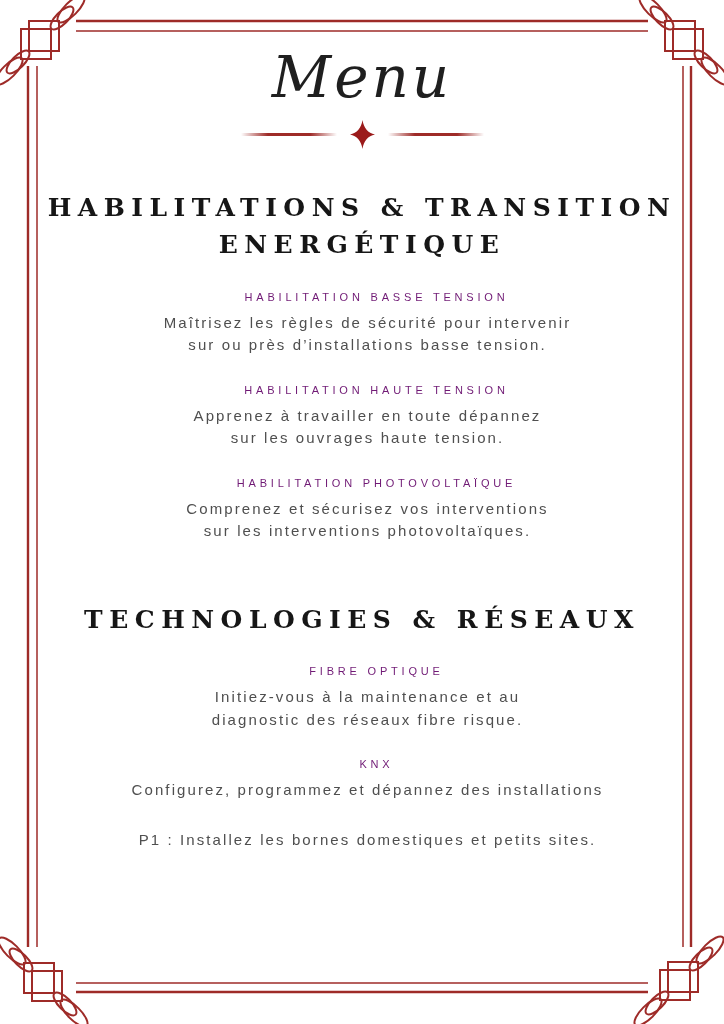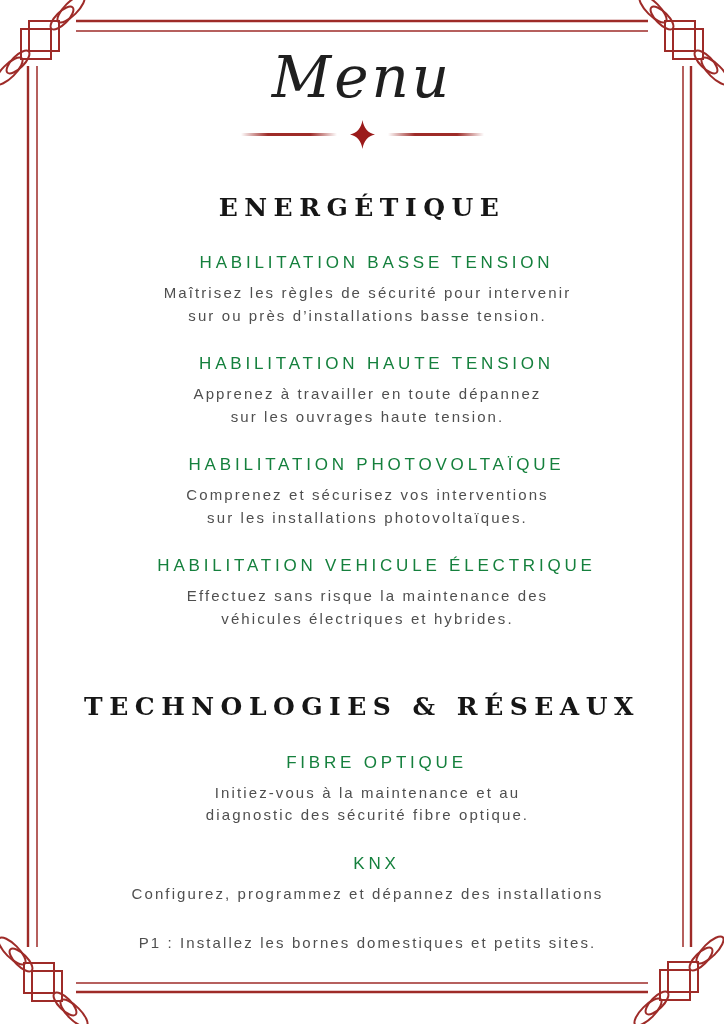--- a/index.html
+++ b/index.html
@@ -50,23 +50,23 @@
     font-weight: 700;
     font-size: 25px;
     letter-spacing: 6.5px;
     color: #161616;
     line-height: 1.5;
   }
   .section-1 { margin-top: 40px; }
   .section-2 { margin-top: 58px; }
   .item { margin-top: 27px; }
   .item-name {
-    font-size: 17px;
+    font-size: 11px;
     letter-spacing: 3.8px;
-    color: #15803d;
+    color: #701a75;
     white-space: nowrap;
     padding-left: 29px;
   }
   .item-desc { margin-top: 9px; }
   .desc-line {
     font-size: 15px;
     letter-spacing: 2.1px;
     line-height: 1.5;
     color: #4f4f4f;
     white-space: nowrap;
@@ -122,20 +122,21 @@
   <div class="divider">
     <span class="rule"></span>
     <svg class="star" viewBox="0 0 24 24" preserveAspectRatio="none" aria-hidden="true">
       <path d="M12 0C13.3 6.8 17.2 10.7 24 12C17.2 13.3 13.3 17.2 12 24C10.7 17.2 6.8 13.3 0 12C6.8 10.7 10.7 6.8 12 0Z" fill="#9b1b1b"></path>
     </svg>
     <span class="rule"></span>
   </div>
 
   <section class="section section-1">
     <div class="section-title">
+      <div>HABILITATIONS &amp; TRANSITION</div>
       <div>ENERGÉTIQUE</div>
     </div>
 
     <div class="item">
       <div class="item-name">HABILITATION BASSE TENSION</div>
       <div class="item-desc">
         <div class="desc-line">Maîtrisez les règles de sécurité pour intervenir</div>
         <div class="desc-line">sur ou près d’installations basse tension.</div>
       </div>
     </div>
@@ -145,43 +146,36 @@
       <div class="item-desc">
         <div class="desc-line">Apprenez à travailler en toute dépannez</div>
         <div class="desc-line">sur les ouvrages haute tension.</div>
       </div>
     </div>
 
     <div class="item">
       <div class="item-name">HABILITATION PHOTOVOLTAÏQUE</div>
       <div class="item-desc">
         <div class="desc-line">Comprenez et sécurisez vos interventions</div>
-        <div class="desc-line">sur les installations photovoltaïques.</div>
+        <div class="desc-line">sur les interventions photovoltaïques.</div>
       </div>
     </div>
 
-    <div class="item">
-      <div class="item-name">HABILITATION VEHICULE ÉLECTRIQUE</div>
-      <div class="item-desc">
-        <div class="desc-line">Effectuez sans risque la maintenance des</div>
-        <div class="desc-line">véhicules électriques et hybrides.</div>
-      </div>
-    </div>
   </section>
 
   <section class="section section-2">
     <div class="section-title">
       <div>TECHNOLOGIES &amp; RÉSEAUX</div>
     </div>
 
     <div class="item">
       <div class="item-name">FIBRE OPTIQUE</div>
       <div class="item-desc">
         <div class="desc-line">Initiez-vous à la maintenance et au</div>
-        <div class="desc-line">diagnostic des sécurité fibre optique.</div>
+        <div class="desc-line">diagnostic des réseaux fibre risque.</div>
       </div>
     </div>
 
     <div class="item">
       <div class="item-name">KNX</div>
       <div class="item-desc">
         <div class="desc-line">Configurez, programmez et dépannez des installations</div>
       </div>
     </div>
 

